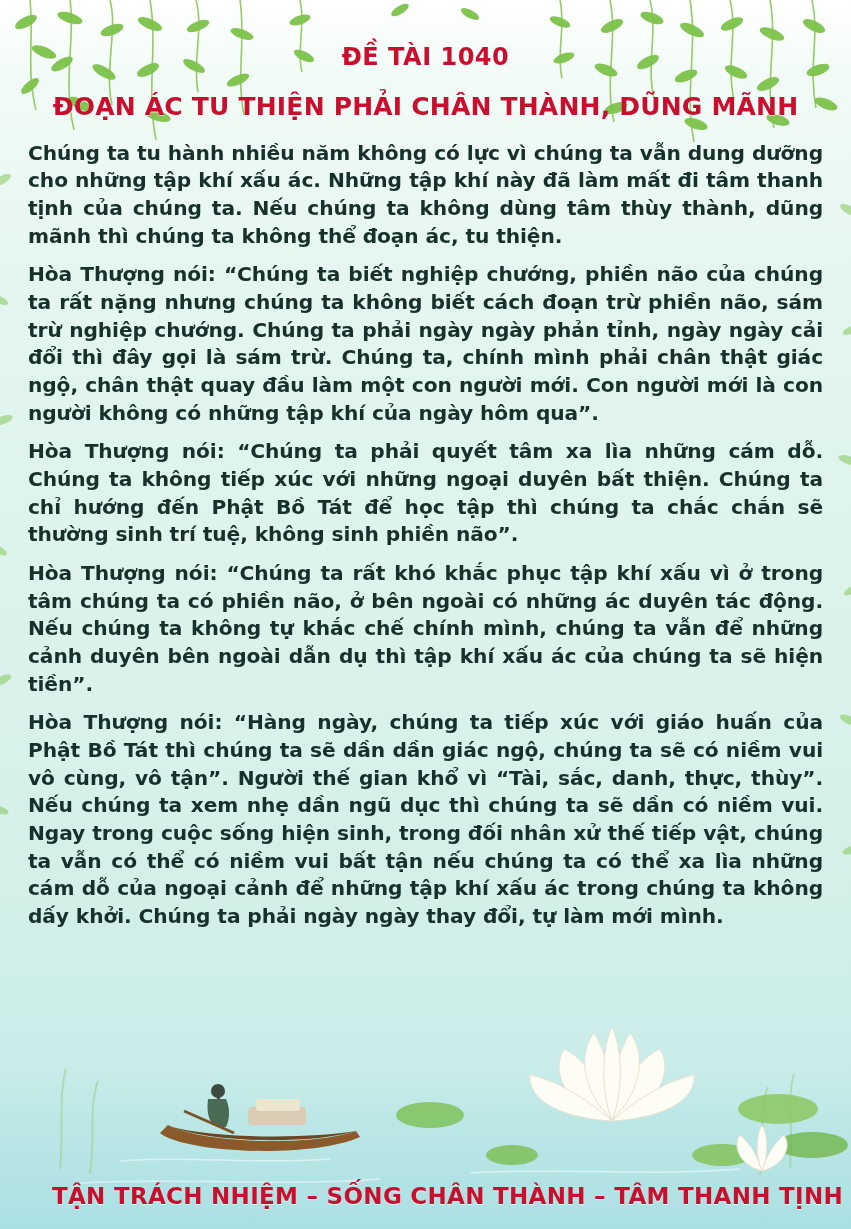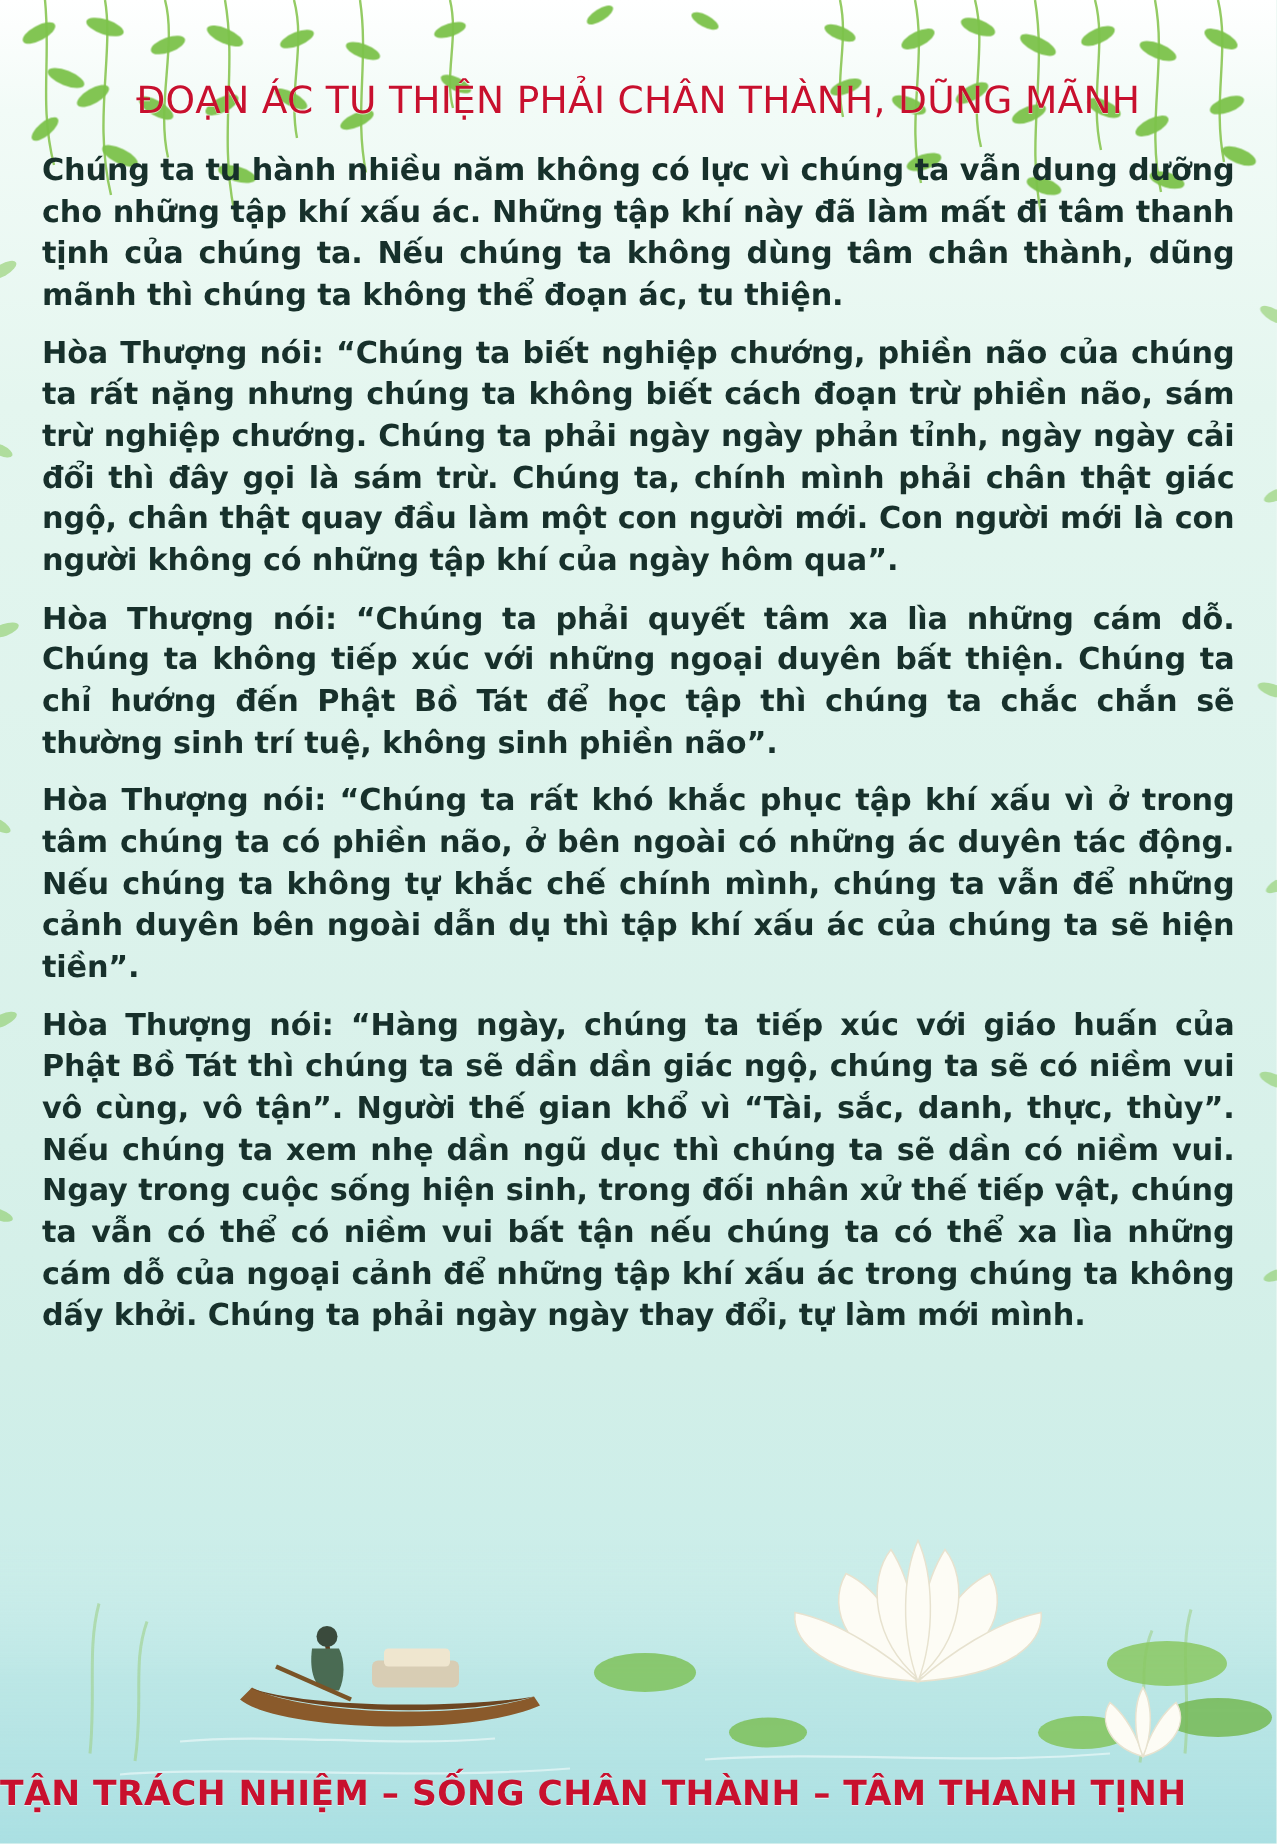--- a/index.html
+++ b/index.html
@@ -80,25 +80,25 @@
     font-family: "DejaVu Sans", sans-serif;
     font-weight: bold;
     font-size: 24px;
     letter-spacing: 0.5px;
     line-height: 1.15;
     text-shadow: 0 1px 0 rgba(255,255,255,0.6);
   }
   .title-line2 {
     color: #c8102e;
     font-family: "DejaVu Sans", sans-serif;
-    font-weight: normal;
+    font-weight: bold;
     font-size: 25px;
     letter-spacing: 0.2px;
     line-height: 1.2;
-    margin-top: 8px;
+    margin-top: 20px;
     text-shadow: 0 1px 0 rgba(255,255,255,0.6);
   }
 
   .body-text {
     margin-top: 18px;
     padding: 0 6px;
   }
   .para {
     color: #17302b;
     font-family: "DejaVu Sans", sans-serif;
@@ -109,21 +109,21 @@
     text-justify: inter-word;
     margin: 0 0 11px 0;
     letter-spacing: -0.1px;
   }
 
   .footer {
     position: absolute;
     left: 0;
     bottom: 20px;
     width: 843px;
-    text-align: left;
+    text-align: right;
     z-index: 6;
   }
   .footer-text {
     color: #c8102e;
     font-family: "DejaVu Sans", sans-serif;
     font-weight: bold;
     font-size: 23px;
     letter-spacing: 0.3px;
     text-shadow: 0 1px 0 rgba(255,255,255,0.65);
   }
@@ -214,25 +214,26 @@
         <ellipse cx="55" cy="470" rx="9" ry="3.6" transform="rotate(-30 55 470)"></ellipse>
         <ellipse cx="52" cy="600" rx="10" ry="4" transform="rotate(25 52 600)"></ellipse>
         <ellipse cx="54" cy="730" rx="9" ry="3.6" transform="rotate(-20 54 730)"></ellipse>
       </g>
     </svg>
   </div>
 
   <div class="content">
 
     <div class="title-block">
+      <div class="title-line1">ĐỀ TÀI 1040</div>
       <div class="title-line2">ĐOẠN ÁC TU THIỆN PHẢI CHÂN THÀNH, DŨNG MÃNH</div>
     </div>
 
     <div class="body-text">
-      <p class="para">Chúng ta tu hành nhiều năm không có lực vì chúng ta vẫn dung dưỡng cho những tập khí xấu ác. Những tập khí này đã làm mất đi tâm thanh tịnh của chúng ta. Nếu chúng ta không dùng tâm chân thành, dũng mãnh thì chúng ta không thể đoạn ác, tu thiện.</p>
+      <p class="para">Chúng ta tu hành nhiều năm không có lực vì chúng ta vẫn dung dưỡng cho những tập khí xấu ác. Những tập khí này đã làm mất đi tâm thanh tịnh của chúng ta. Nếu chúng ta không dùng tâm thùy thành, dũng mãnh thì chúng ta không thể đoạn ác, tu thiện.</p>
       <p class="para">Hòa Thượng nói: “Chúng ta biết nghiệp chướng, phiền não của chúng ta rất nặng nhưng chúng ta không biết cách đoạn trừ phiền não, sám trừ nghiệp chướng. Chúng ta phải ngày ngày phản tỉnh, ngày ngày cải đổi thì đây gọi là sám trừ. Chúng ta, chính mình phải chân thật giác ngộ, chân thật quay đầu làm một con người mới. Con người mới là con người không có những tập khí của ngày hôm qua”.</p>
       <p class="para">Hòa Thượng nói: “Chúng ta phải quyết tâm xa lìa những cám dỗ. Chúng ta không tiếp xúc với những ngoại duyên bất thiện. Chúng ta chỉ hướng đến Phật Bồ Tát để học tập thì chúng ta chắc chắn sẽ thường sinh trí tuệ, không sinh phiền não”.</p>
       <p class="para">Hòa Thượng nói: “Chúng ta rất khó khắc phục tập khí xấu vì ở trong tâm chúng ta có phiền não, ở bên ngoài có những ác duyên tác động. Nếu chúng ta không tự khắc chế chính mình, chúng ta vẫn để những cảnh duyên bên ngoài dẫn dụ thì tập khí xấu ác của chúng ta sẽ hiện tiền”.</p>
       <p class="para">Hòa Thượng nói: “Hàng ngày, chúng ta tiếp xúc với giáo huấn của Phật Bồ Tát thì chúng ta sẽ dần dần giác ngộ, chúng ta sẽ có niềm vui vô cùng, vô tận”. Người thế gian khổ vì “Tài, sắc, danh, thực, thùy”. Nếu chúng ta xem nhẹ dần ngũ dục thì chúng ta sẽ dần có niềm vui. Ngay trong cuộc sống hiện sinh, trong đối nhân xử thế tiếp vật, chúng ta vẫn có thể có niềm vui bất tận nếu chúng ta có thể xa lìa những cám dỗ của ngoại cảnh để những tập khí xấu ác trong chúng ta không dấy khởi. Chúng ta phải ngày ngày thay đổi, tự làm mới mình.</p>
     </div>
 
   </div>
 
   <div class="pond">
     <svg width="851" height="260" viewBox="0 0 851 260" xmlns="http://www.w3.org/2000/svg">

